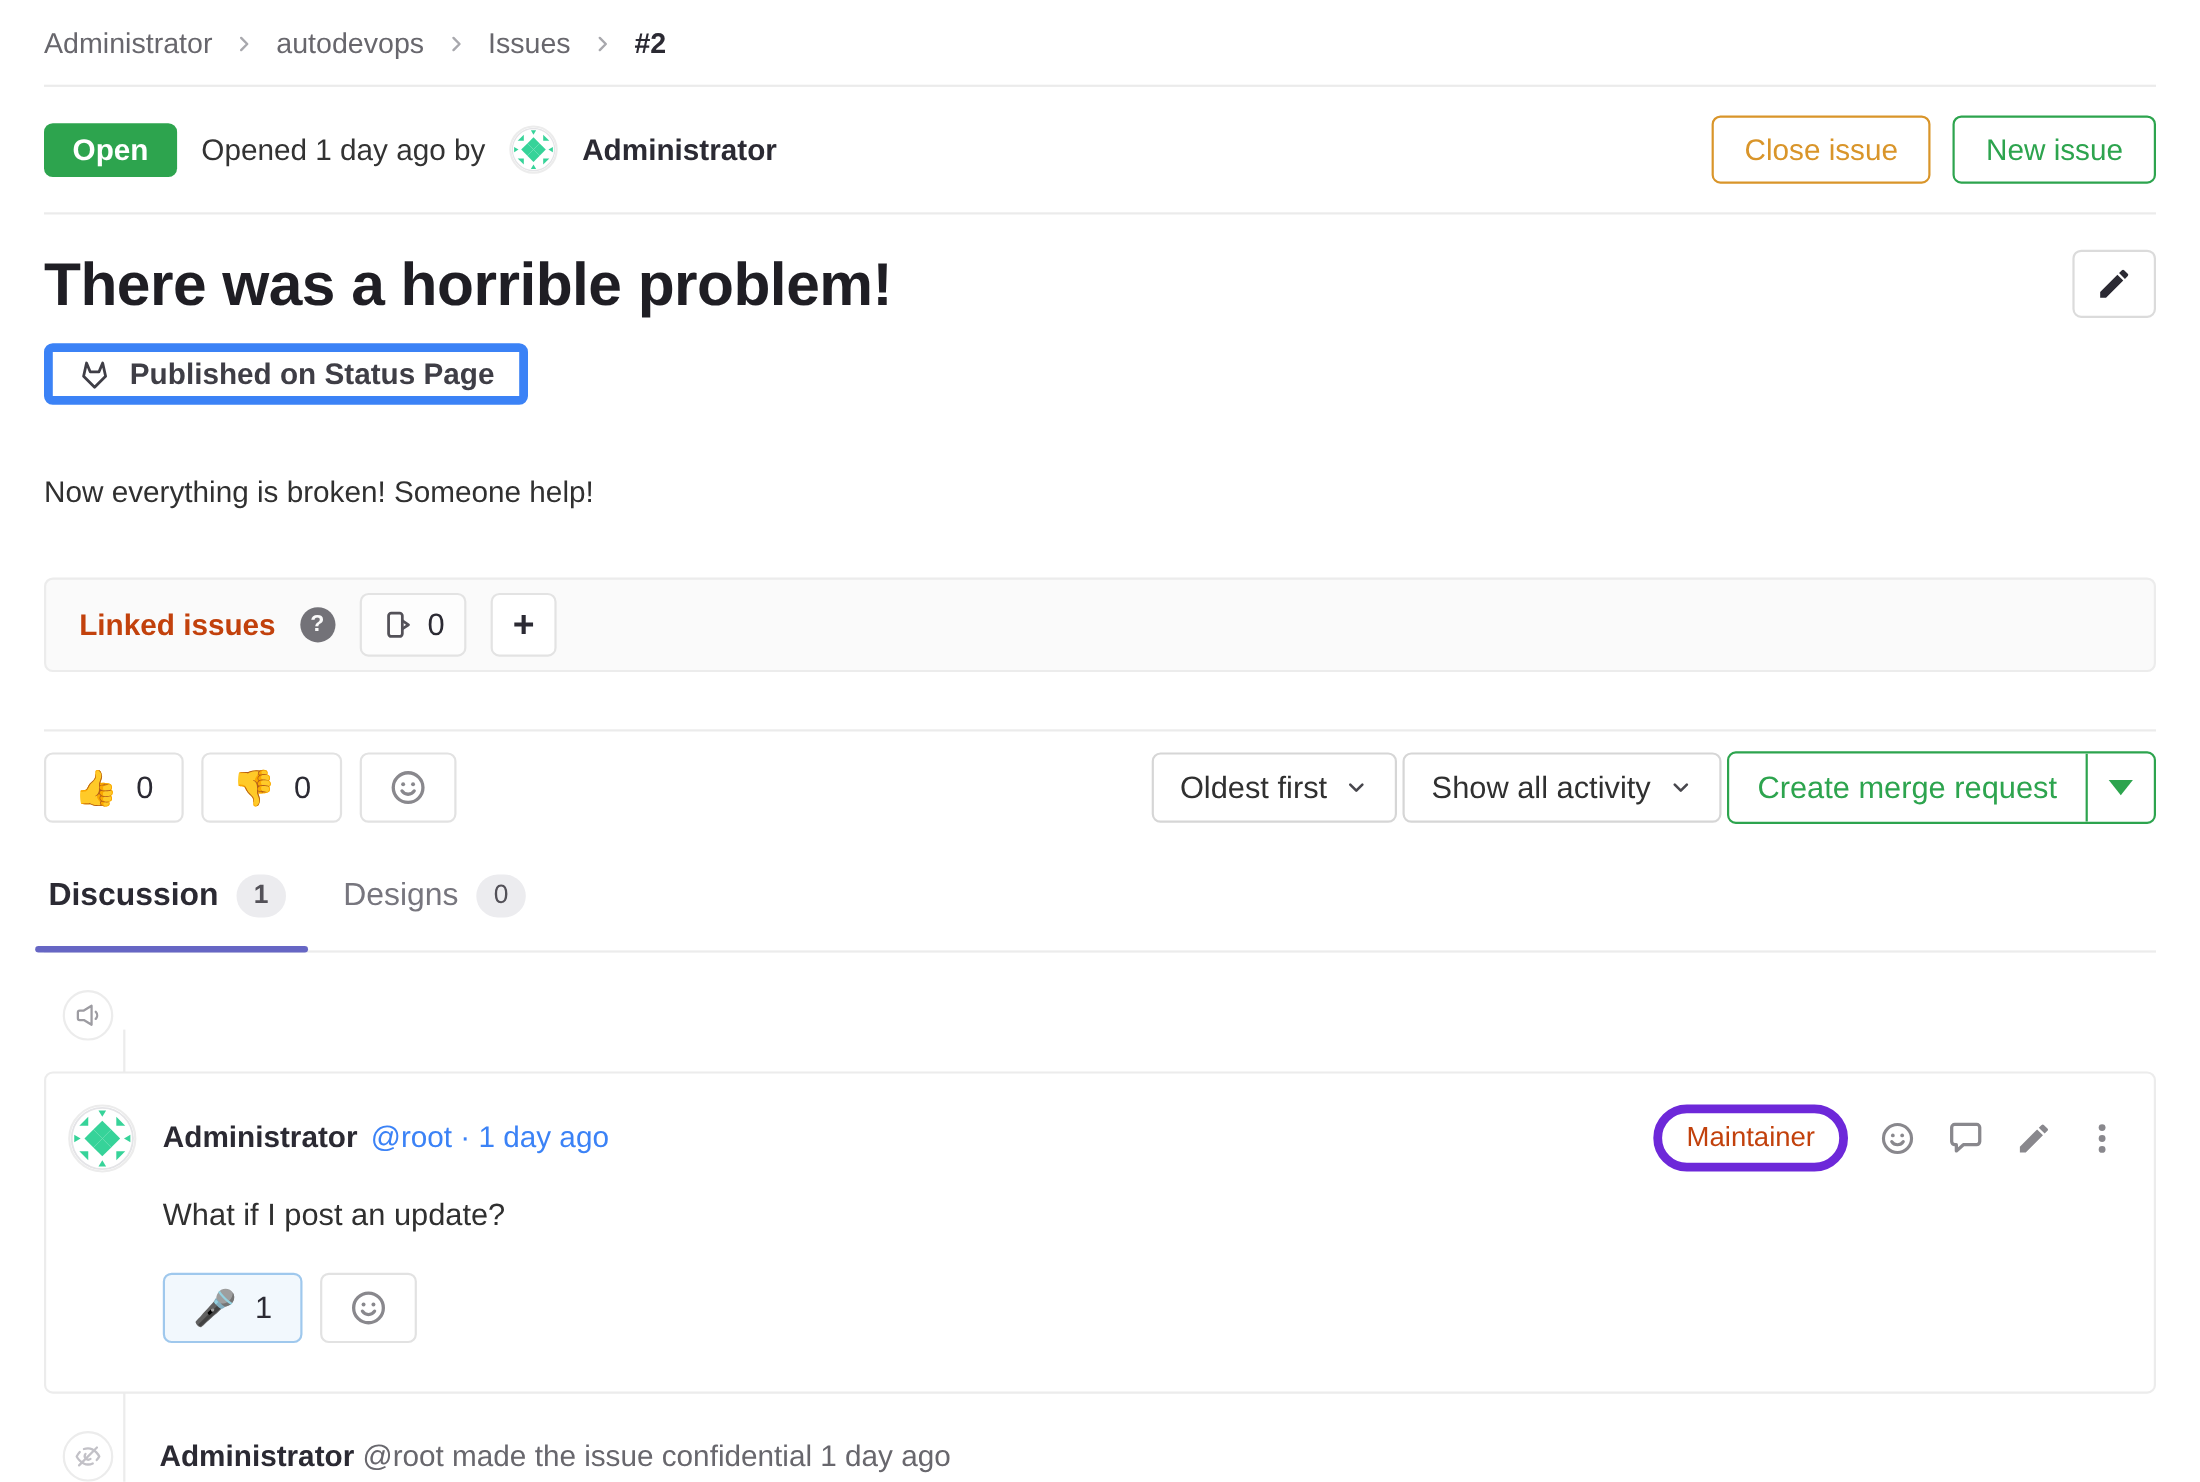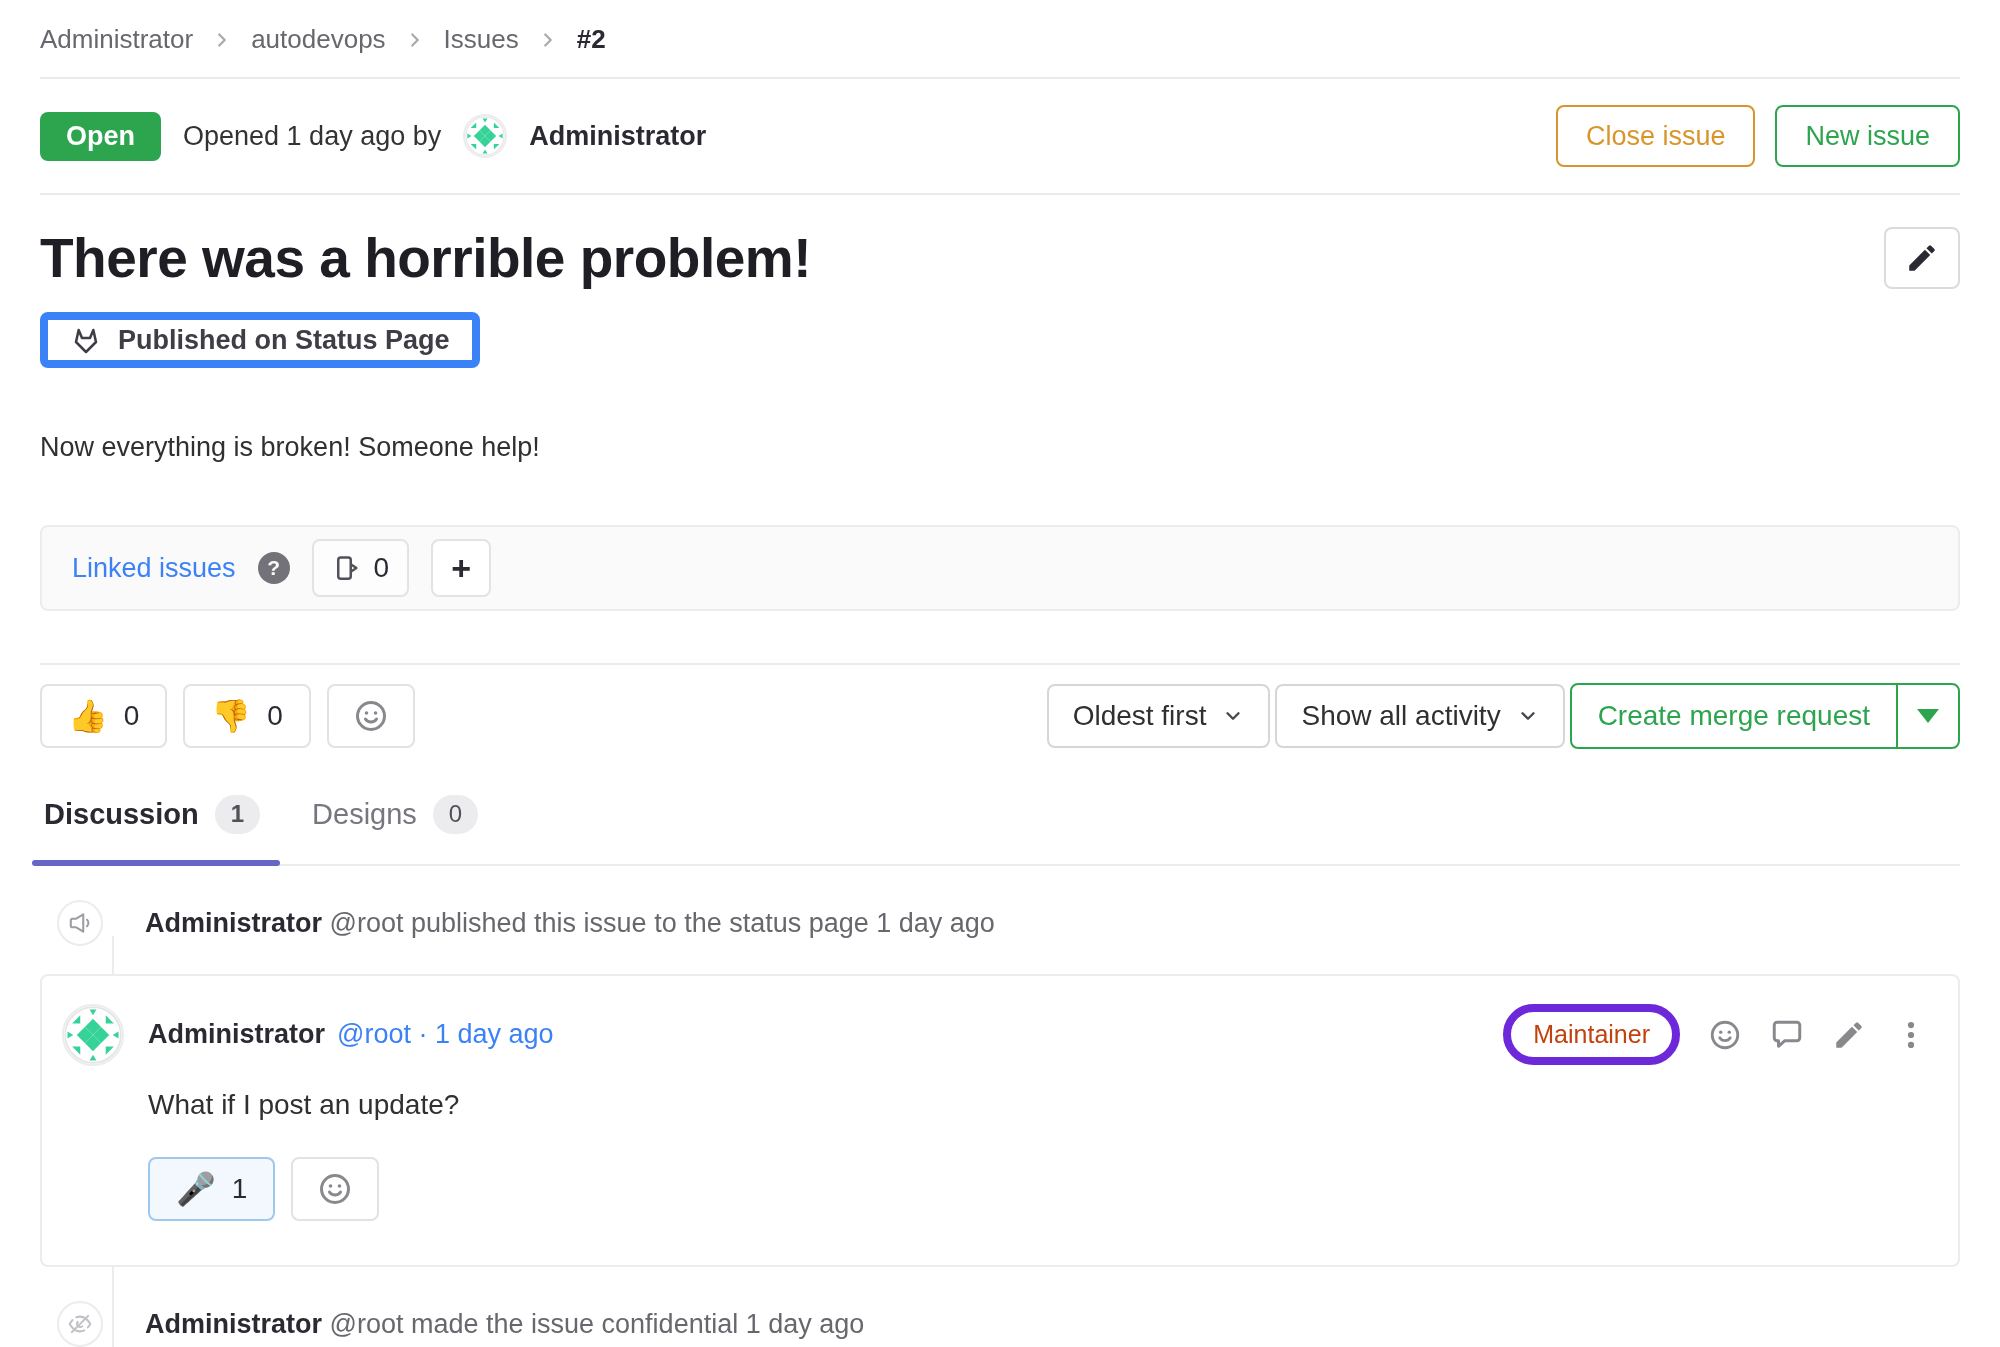--- a/index.html
+++ b/index.html
@@ -52,21 +52,21 @@
   }
 
   .description { margin:64px 0 0; font-size:27px; color:#303030; }
 
   
   .linked-issues {
     margin-top:62px; height:86px; background:#fafafa;
     border:2px solid #ececec; border-radius:8px;
     display:flex; align-items:center; padding:0 30px; gap:22px;
   }
-  .linked-title { font-size:27px; font-weight:400; color:#3b82f6; }
+  .linked-title { font-size:27px; font-weight:700; color:#c2410c; }
   .help-icon {
     width:32px; height:32px; border-radius:50%; background:#737278; color:#fafafa;
     display:flex; align-items:center; justify-content:center;
     font-size:21px; font-weight:700;
   }
   .linked-count-chip {
     display:flex; align-items:center; gap:12px; height:58px; padding:0 18px;
     background:#fdfdfd; border:2px solid #e3e3e3; border-radius:8px;
     font-size:28px; color:#2b2a33;
   }
@@ -321,21 +321,20 @@
   <div class="timeline">
     <div class="timeline-line"></div>
 
     <div class="sys-note">
       <span class="note-icon-circle">
         <svg width="26" height="26" viewBox="0 0 24 24" fill="none" stroke="currentColor" stroke-width="1.9" stroke-linejoin="round">
             <path d="M15 4v16l-6.5-4H5a1.5 1.5 0 0 1-1.5-1.5v-5A1.5 1.5 0 0 1 5 8h3.5L15 4z"></path>
             <path d="M18.5 9a4.4 4.4 0 0 1 0 6" stroke-linecap="round"></path>
           </svg>
       </span>
-      <span class="note-text"><b>Administrator</b> <span>@root published this issue to the status page 1 day ago</span></span>
     </div>
 
     <div class="comment-card">
       <span class="avatar avatar-lg">
         <svg width="58" height="58" viewBox="0 0 100 100">
             <use href="#identicon"></use>
           </svg>
       </span>
       <div class="comment-content">
         <div class="comment-header">

